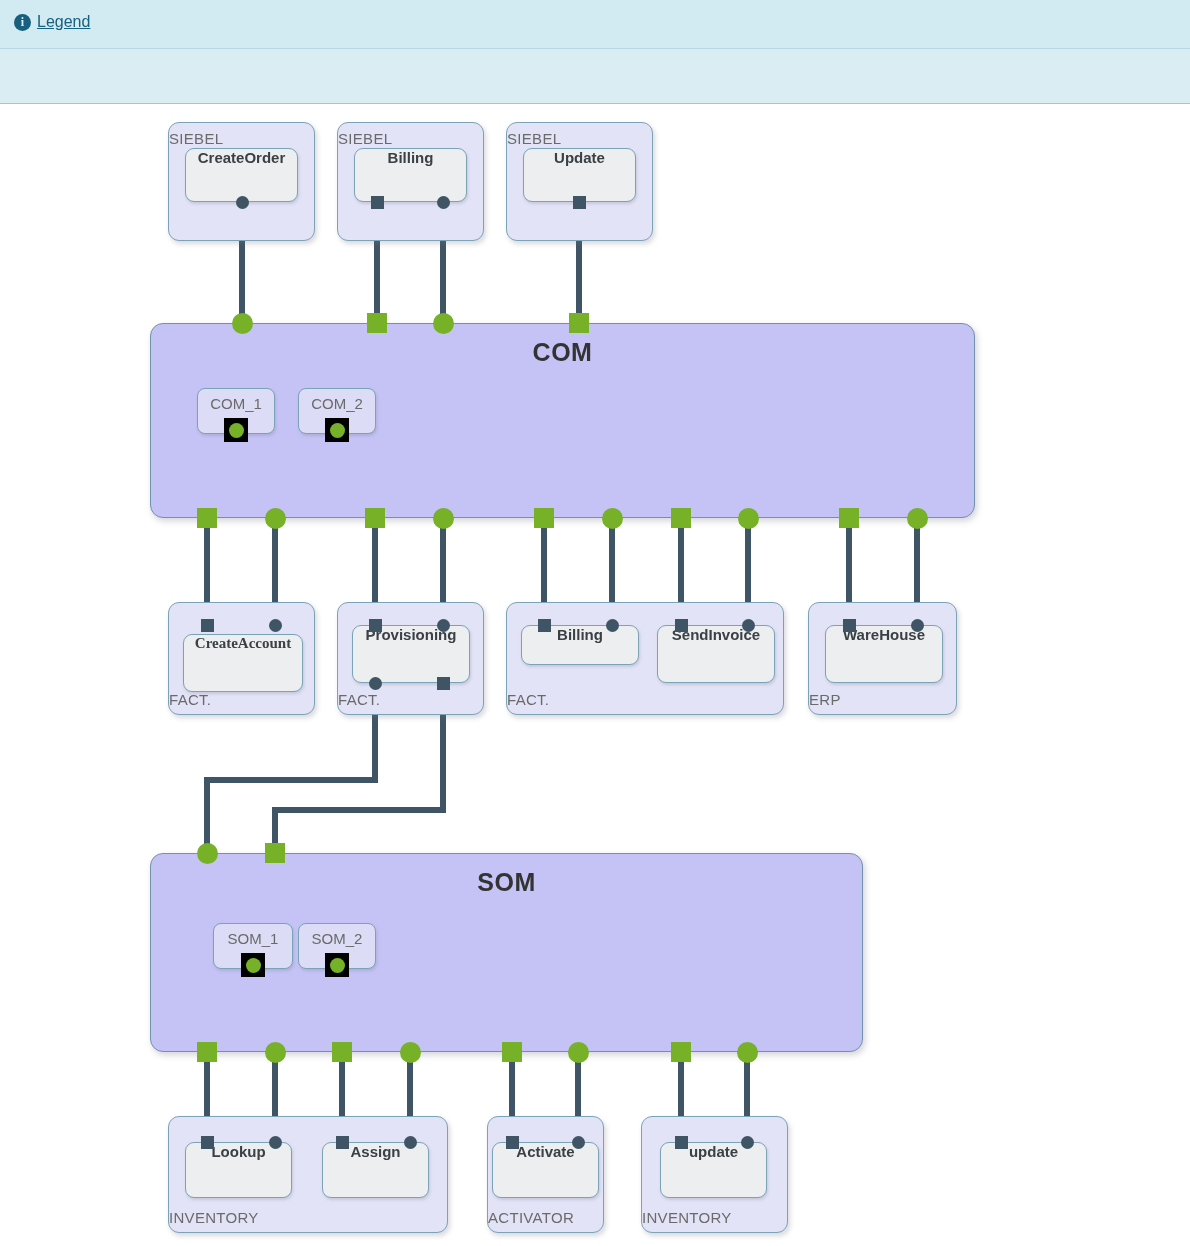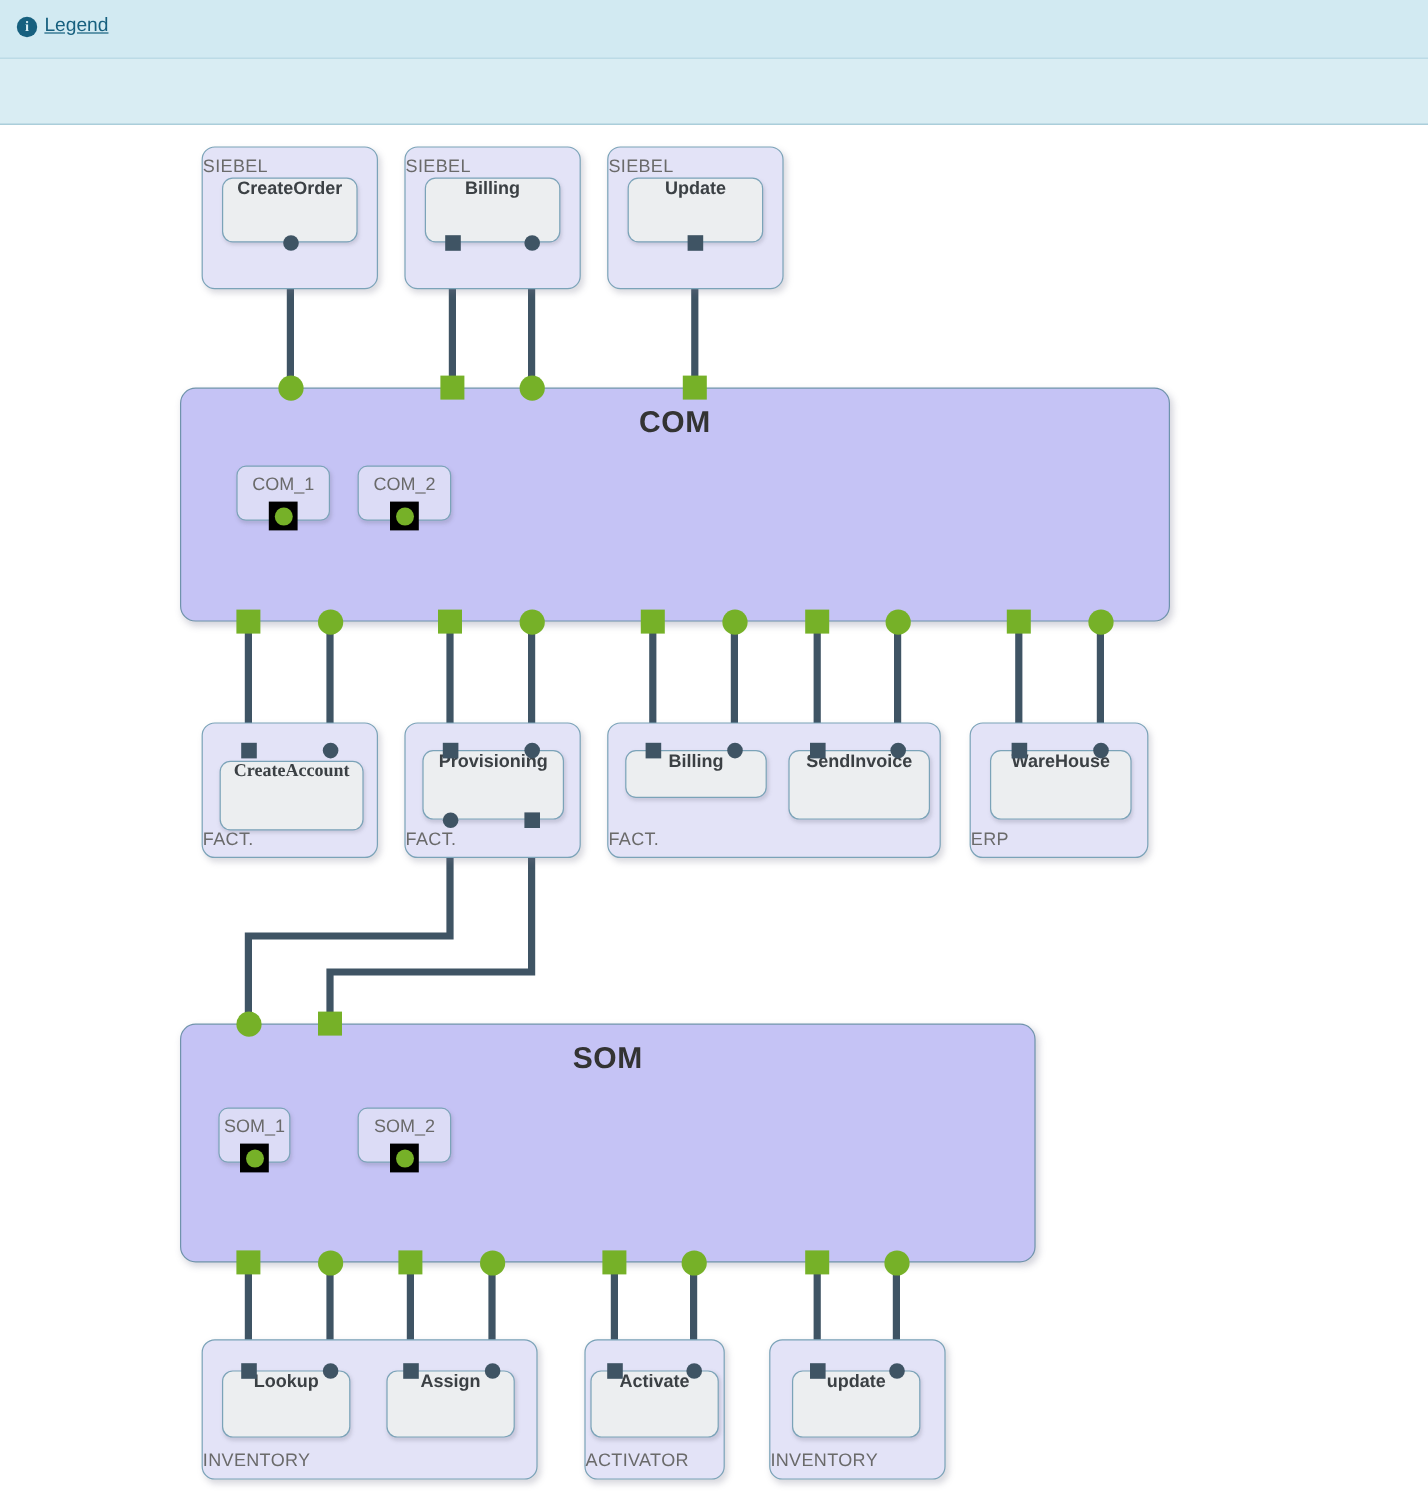--- a/index.html
+++ b/index.html
@@ -202,21 +202,21 @@
       <div class="ep-queue" style="left: 432.5px; top: 403.5px;"></div>
       <div class="ep-saf" style="left: 534px; top: 404px;"></div>
       <div class="ep-queue" style="left: 601.5px; top: 403.5px;"></div>
       <div class="ep-saf" style="left: 671px; top: 404px;"></div>
       <div class="ep-queue" style="left: 737.5px; top: 403.5px;"></div>
       <div class="ep-saf" style="left: 839px; top: 404px;"></div>
       <div class="ep-queue" style="left: 906.5px; top: 403.5px;"></div>
       <div class="cluster" style="left: 150px; top: 749px; width: 713px; height: 199px;">
         <div class="cluster-title">SOM</div>
       </div>
-      <div class="srvbox" style="left: 182px; top: 819px; width: 60px; height: 46px;">
+      <div class="srvbox" style="left: 213px; top: 819px; width: 80px; height: 46px;">
         <div class="nm">SOM_1</div>
         <div class="srv-state">
           <i style="background:#76b128"></i>
         </div>
       </div>
       <div class="srvbox" style="left: 298px; top: 819px; width: 78px; height: 46px;">
         <div class="nm">SOM_2</div>
         <div class="srv-state">
           <i style="background:#76b128"></i>
         </div>

